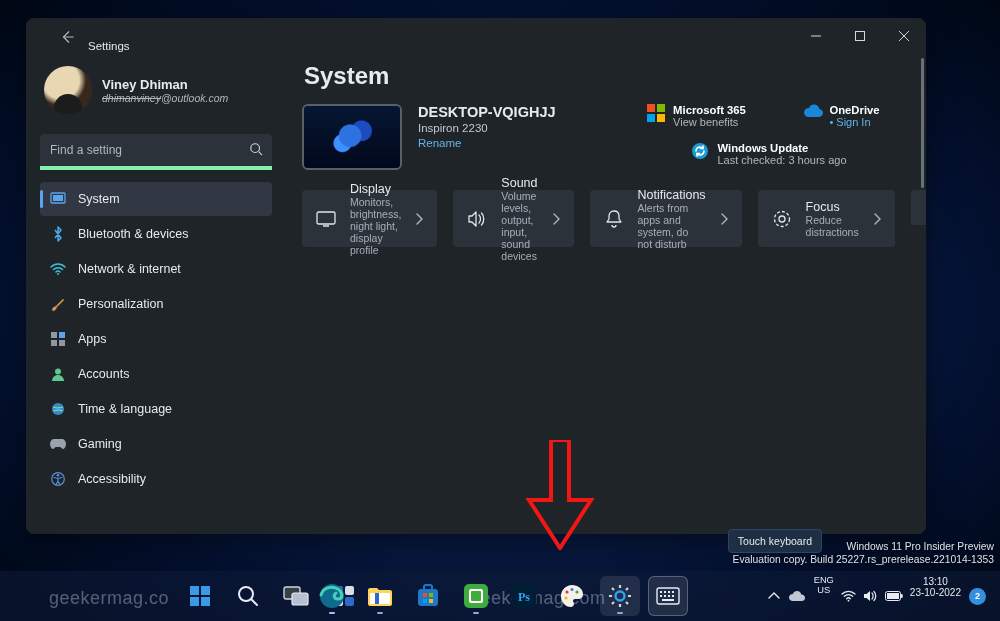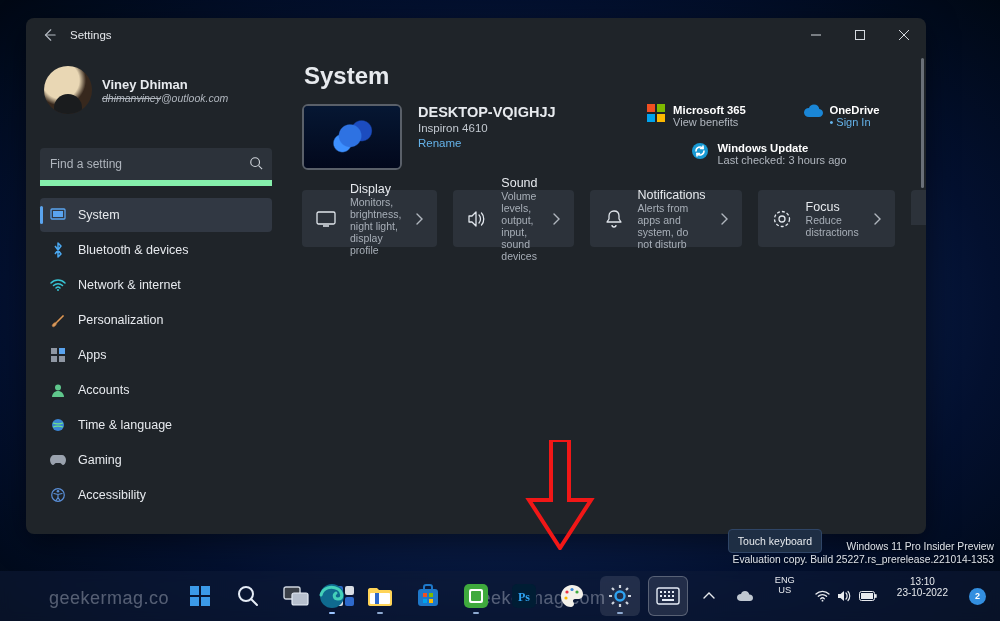--- a/index.html
+++ b/index.html
@@ -12,22 +12,22 @@
   }
 
   
   .win {
     position: absolute; left: 26px; top: 18px; width: 900px; height: 516px;
     background: #1f2429; border-radius: 8px; overflow: hidden;
     box-shadow: 0 8px 30px rgba(0,0,0,.5);
     display: flex; flex-direction: column;
   }
   .titlebar {
-    height: 34px; display: flex; align-items: center; color: #e4e7eb;
-    font-size: 11.5px; padding-left: 8px;
+    height: 34px; display: flex; align-items: flex-end; color: #e4e7eb;
+    font-size: 11.5px; padding-left: 16px; margin-left: 10px;
   }
   .titlebar .back {
     width: 30px; height: 30px; display: flex; align-items: center; justify-content: center;
     color: #9ea4ac; cursor: pointer;
   }
   .titlebar .title { margin-left: 6px; font-weight: 400; }
   .winbtns { margin-left: auto; display: flex; }
   .winbtn { width: 44px; height: 32px; display:flex;align-items:center;justify-content:center;color:#d3d8de;cursor:pointer;}
   .winbtn svg { width:10px;height:10px;stroke:#d3d8de;stroke-width:1;fill:none;}
 
@@ -44,22 +44,22 @@
     width:48px;height:48px;border-radius:50%;
     background: radial-gradient(circle at 35% 30%, #e9d7b4 0 40%, #37281d 55% 100%);
     position:relative; overflow:hidden;
   }
   .avatar::after{content:"";position:absolute;left:10px;top:28px;width:28px;height:28px;border-radius:50%;background:#1a1c1e;}
   .profile .name { font-size:13px; font-weight:600; }
   .profile .email { font-size:10.5px; color:#b0b6be;font-style:italic; }
   .profile .strike { text-decoration: line-through; }
 
   .searchwrap{
-    margin:20px 0 12px 0; position:relative;
-    border-bottom:6px solid #86efac;
+    margin:6px 0 12px 0; position:relative;
+    border-bottom:4px solid #86efac;
   }
   .search{
     width:100%; height:32px; background:#2c323a; border:none; border-radius:4px 4px 0 0;
     color:#cfd4da; font-size:12px; padding:0 34px 0 10px; outline:none;
   }
   .search::placeholder{color:#b0b6be;}
   .searchwrap .mag{position:absolute;right:9px;top:8px;color:#cfd4da;}
 
   .nav { display:flex; flex-direction:column; gap:1px; }
   .navitem {
@@ -155,21 +155,21 @@
   .tbcenter.leftgroup{ left:180px; transform:none;}
   .tbbtn{
     width:40px;height:40px;border-radius:6px;display:flex;align-items:center;justify-content:center;
     cursor:pointer; position:relative;
   }
   .tbbtn.active{ background:rgba(255,255,255,.10);}
   .tbbtn .dot{position:absolute;bottom:2px;width:6px;height:2px;border-radius:1px;background:#8da9d0;}
   .tbbtn.blue .dot{background:#9bc4ff;}
 
   .tray{
-    margin-left:auto; display:flex; align-items:center; gap:13px; padding-right:10px;
+    margin-left:auto; display:flex; align-items:center; gap:0; padding-right:10px;
     color:#e7eaee; font-size:10px;
   }
   .trayitem{display:flex;align-items:center;gap:4px;height:40px;padding:0 4px;cursor:pointer;border-radius:4px;}
   .lang{flex-direction:column;gap:0;line-height:1.05;font-size:9.3px;text-align:center;}
   .clock{flex-direction:column;gap:0;line-height:1.1;font-size:10px;text-align:right;}
   .notif{width:17px;height:17px;border-radius:50%;background:#338fe0;color:#fff;font-size:9px;display:flex;align-items:center;justify-content:center;font-weight:600;}
 
   .ticonsgroup{display:flex;gap:7px;padding:0 3px;}
   .ticon svg{display:block;}
 
@@ -318,21 +318,21 @@
       </div>
 
       <div class="content">
         <div class="vscrollbar"></div>
         <div class="page-title">System</div>
 
         <div class="inforow">
           <div class="device"></div>
           <div class="deviceinfo">
             <div class="dn">DESKTOP-VQIGHJJ</div>
-            <div class="dm">Inspiron 4610</div>
+            <div class="dm">Inspiron 2230</div>
             <div class="rn">Rename</div>
           </div>
           <div class="sidecards">
             <div class="sc">
               <span class="sci">
                   <svg width="18" height="18" viewBox="0 0 18 18">
                     <rect x="0" y="0" width="8" height="8" fill="#f14f21"></rect>
                     <rect x="10" y="0" width="8" height="8" fill="#7eba00"></rect>
                     <rect x="0" y="10" width="8" height="8" fill="#00a3ee"></rect>
                     <rect x="10" y="10" width="8" height="8" fill="#fdb900"></rect>

